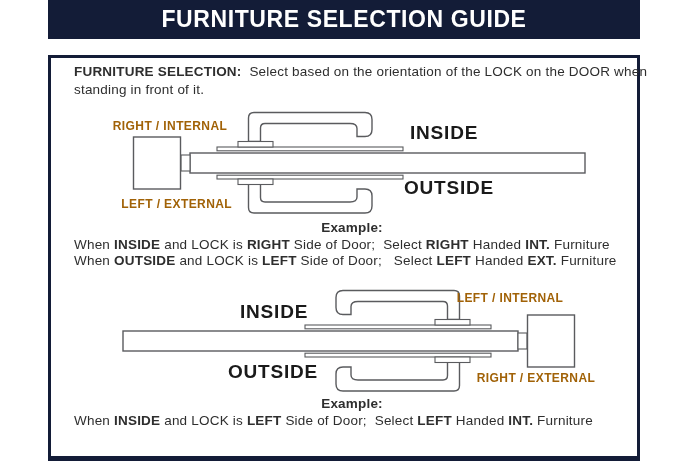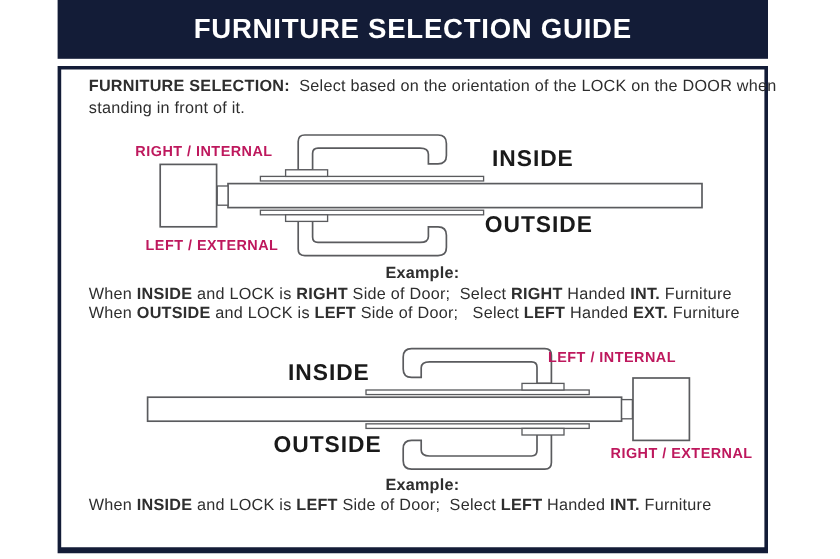--- a/index.html
+++ b/index.html
@@ -1,26 +1,26 @@
 <!DOCTYPE html>
 <html><head>
 <meta charset="utf-8">
 <style>
   html,body{margin:0;padding:0;background:#fff;}
   .page{position:relative;width:700px;height:466px;background:#ffffff;overflow:hidden;
         font-family:"Liberation Sans",sans-serif;color:#2e2e2e;}
-  .header{position:absolute;left:48px;top:0;width:592px;height:49px;background:#131c37;
+  .header{position:absolute;left:48px;top:0;width:592px;height:39px;background:#131c37;
           display:flex;align-items:center;justify-content:center;}
   .title{color:#ffffff;font-size:23px;font-weight:700;letter-spacing:.6px;}
   .frame{position:absolute;left:48px;top:55px;width:586px;height:398px;background:#ffffff;
          border:3px solid #131c37;border-bottom-width:5px;}
   .abs{position:absolute;}
   .intro{left:62px;top:63px;width:578px;font-size:13.5px;line-height:18px;letter-spacing:.2px;}
   .rich{white-space:pre-wrap;margin-left:12px;}
-  .blue-label{color:#be185d;font-weight:700;font-size:12px;letter-spacing:.4px;text-align:center;}
+  .blue-label{color:#a16207;font-weight:700;font-size:12px;letter-spacing:.4px;text-align:center;}
   .side-label{font-weight:700;font-size:19px;letter-spacing:.8px;color:#1a1a1a;}
   .example{left:62px;width:580px;font-size:13.5px;line-height:16.5px;letter-spacing:.2px;}
   .example .heading{font-weight:700;text-align:center;}
   svg.diag{position:absolute;overflow:visible;}
   .shape{fill:#ffffff;stroke:#5a5b5e;stroke-width:1.4;}
   .thin{stroke-width:1.1;}
 </style>
 </head>
 <body>
 
@@ -57,20 +57,20 @@
     <div class="rich"><span>When </span><span style="font-weight: 700;">INSIDE</span><span> and LOCK is </span><span style="font-weight: 700;">RIGHT</span><span> Side of Door;  Select </span><span style="font-weight: 700;">RIGHT</span><span> Handed </span><span style="font-weight: 700;">INT.</span><span> Furniture</span></div>
     <div class="rich"><span>When </span><span style="font-weight: 700;">OUTSIDE</span><span> and LOCK is </span><span style="font-weight: 700;">LEFT</span><span> Side of Door;   Select </span><span style="font-weight: 700;">LEFT</span><span> Handed </span><span style="font-weight: 700;">EXT.</span><span> Furniture</span></div>
   </div>
 
   <svg class="diag" style="left:108px;top:283px;" width="480" height="120" viewBox="0 0 480 120">
     <use href="#lockset-group" xlink:href="#lockset-group" transform="translate(480,0) scale(-1,1)"></use>
   </svg>
   <div class="abs side-label" style="left:240px;top:301px;">INSIDE</div>
   <div class="abs side-label" style="left:228px;top:361px;">OUTSIDE</div>
   <div class="abs blue-label" style="left:448px;top:291px;width:124px;">LEFT / INTERNAL</div>
-  <div class="abs blue-label" style="left:470px;top:371px;width:132px;margin-left:32px;">RIGHT / EXTERNAL</div>
+  <div class="abs blue-label" style="left:470px;top:371px;width:132px;">RIGHT / EXTERNAL</div>
 
   <div class="abs example" style="top:396px;">
     <div class="heading">Example:</div>
     <div class="rich"><span>When </span><span style="font-weight: 700;">INSIDE</span><span> and LOCK is </span><span style="font-weight: 700;">LEFT</span><span> Side of Door;  Select </span><span style="font-weight: 700;">LEFT</span><span> Handed </span><span style="font-weight: 700;">INT.</span><span> Furniture</span></div>
   </div>
 
 </div>
 
 </body></html>

